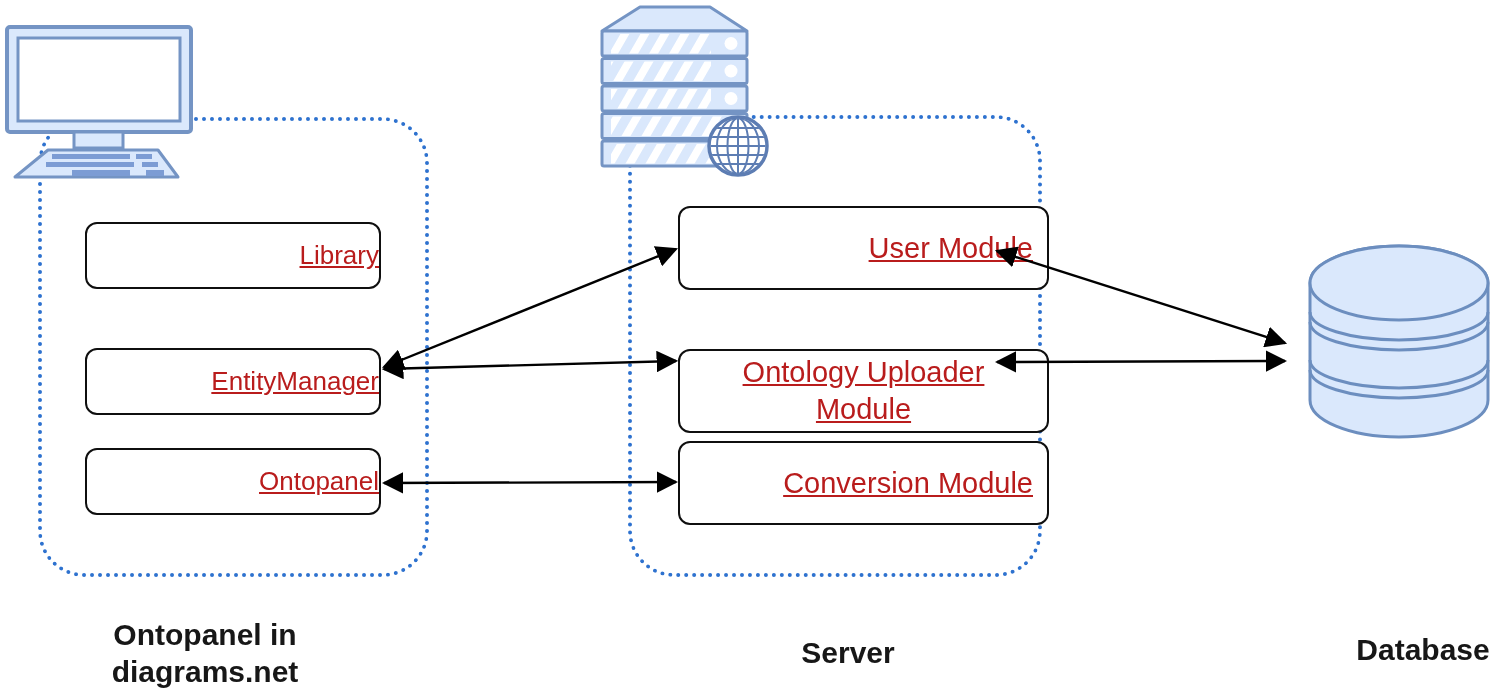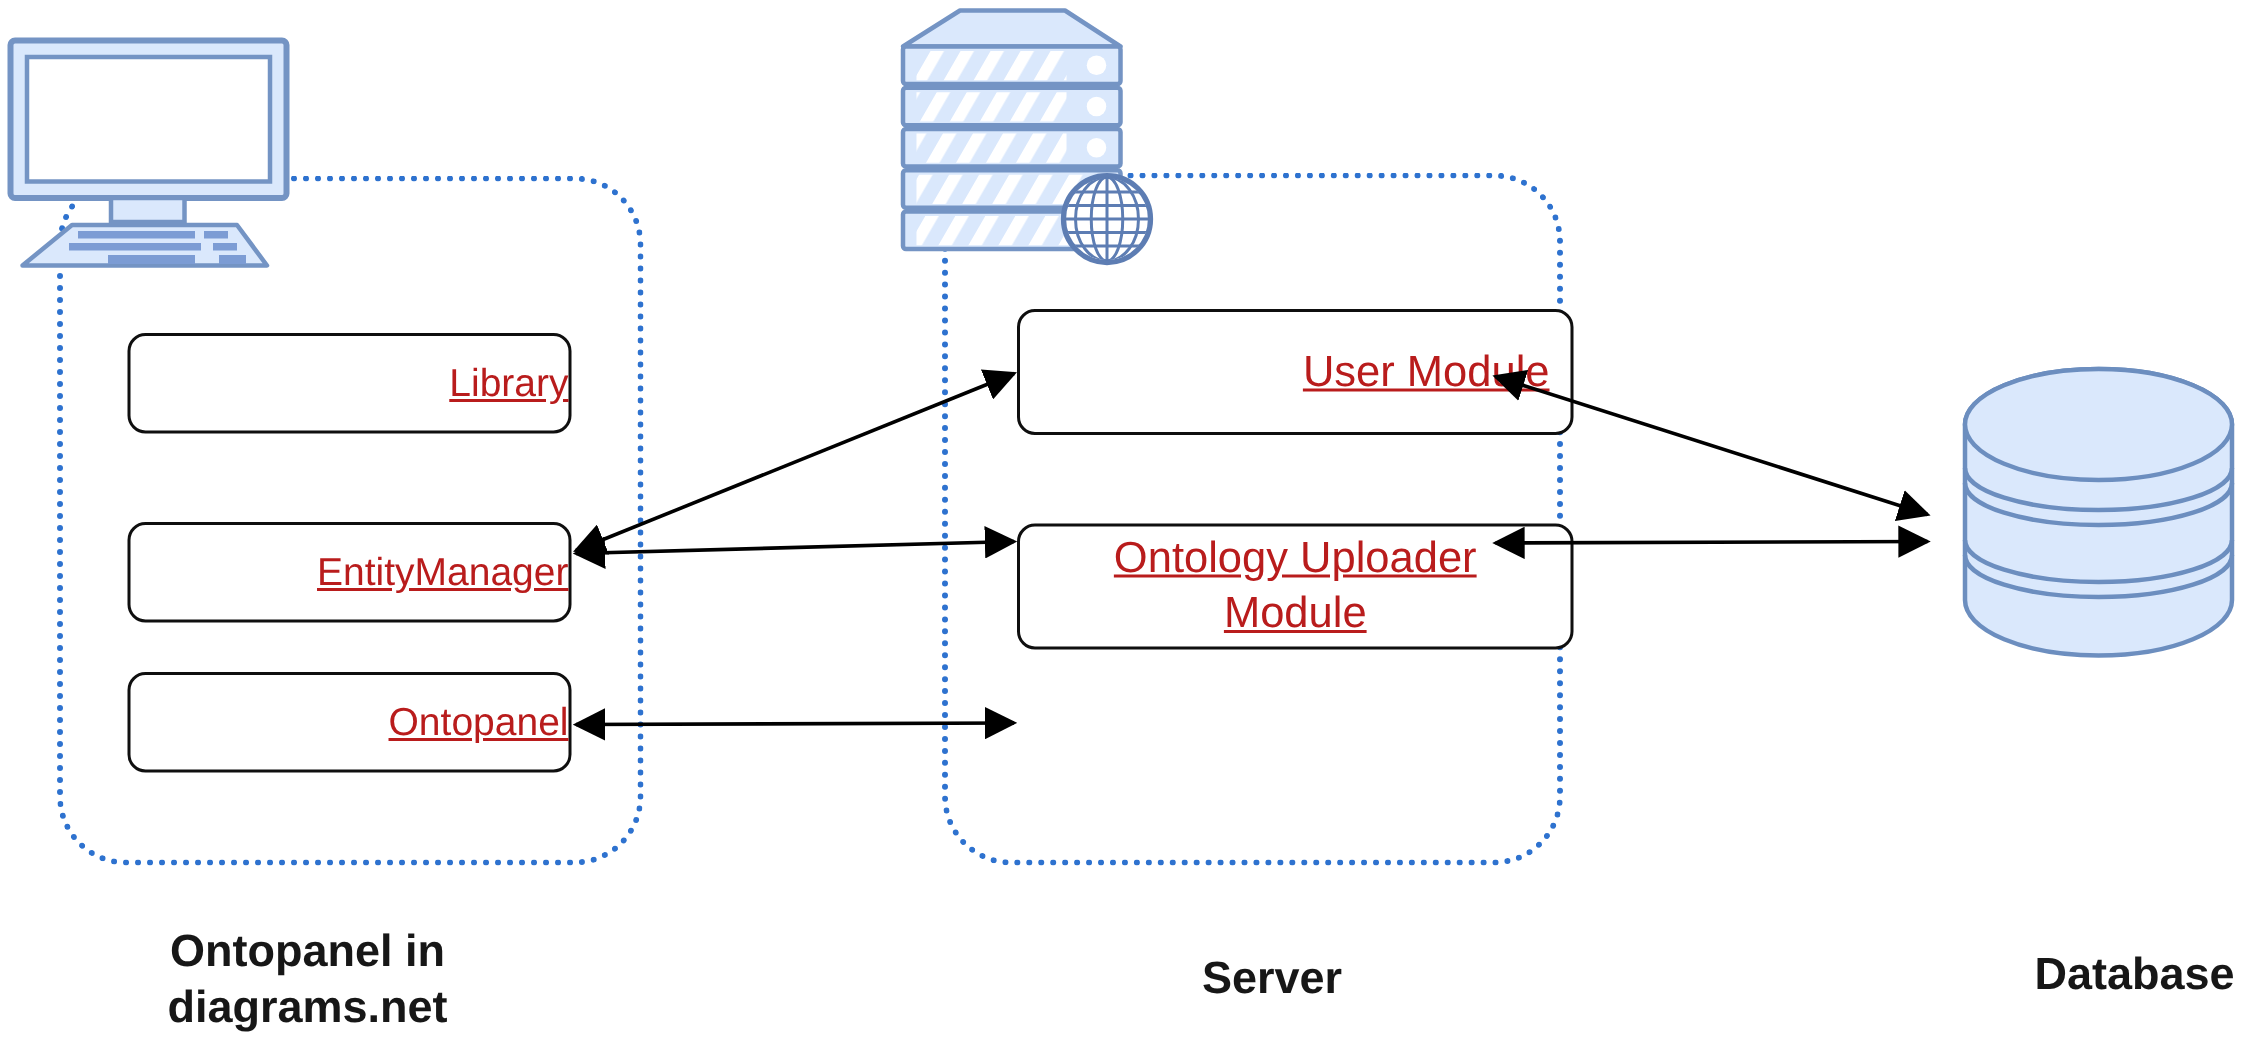--- a/index.html
+++ b/index.html
@@ -53,20 +53,23 @@
   </div>
   <div class="mbox left-box box-convertor">
     <span>Ontopanel</span>
   </div>
 
   <div class="mbox mid-box box-user">
     <span>User Module</span>
   </div>
   <div class="mbox mid-box box-uploader">
     <span>Ontology Uploader Module</span>
+  </div>
+  <div class="mbox mid-box box-conversion">
+    <span>Conversion Module</span>
   </div>
 
   <div class="glabel label-ontopanel">Ontopanel in diagrams.net</div>
   <div class="glabel label-server">Server</div>
   <div class="glabel label-database">Database</div>
 
   <svg class="layer" width="1499" height="691" viewBox="0 0 1499 691">
     <defs>
       <marker id="ah" viewBox="0 0 10 10" refX="9" refY="5" markerWidth="9" markerHeight="9" orient="auto-start-reverse" markerUnits="strokeWidth">
         <path d="M0 0 L10 5 L0 10 z" fill="#000000"></path>

